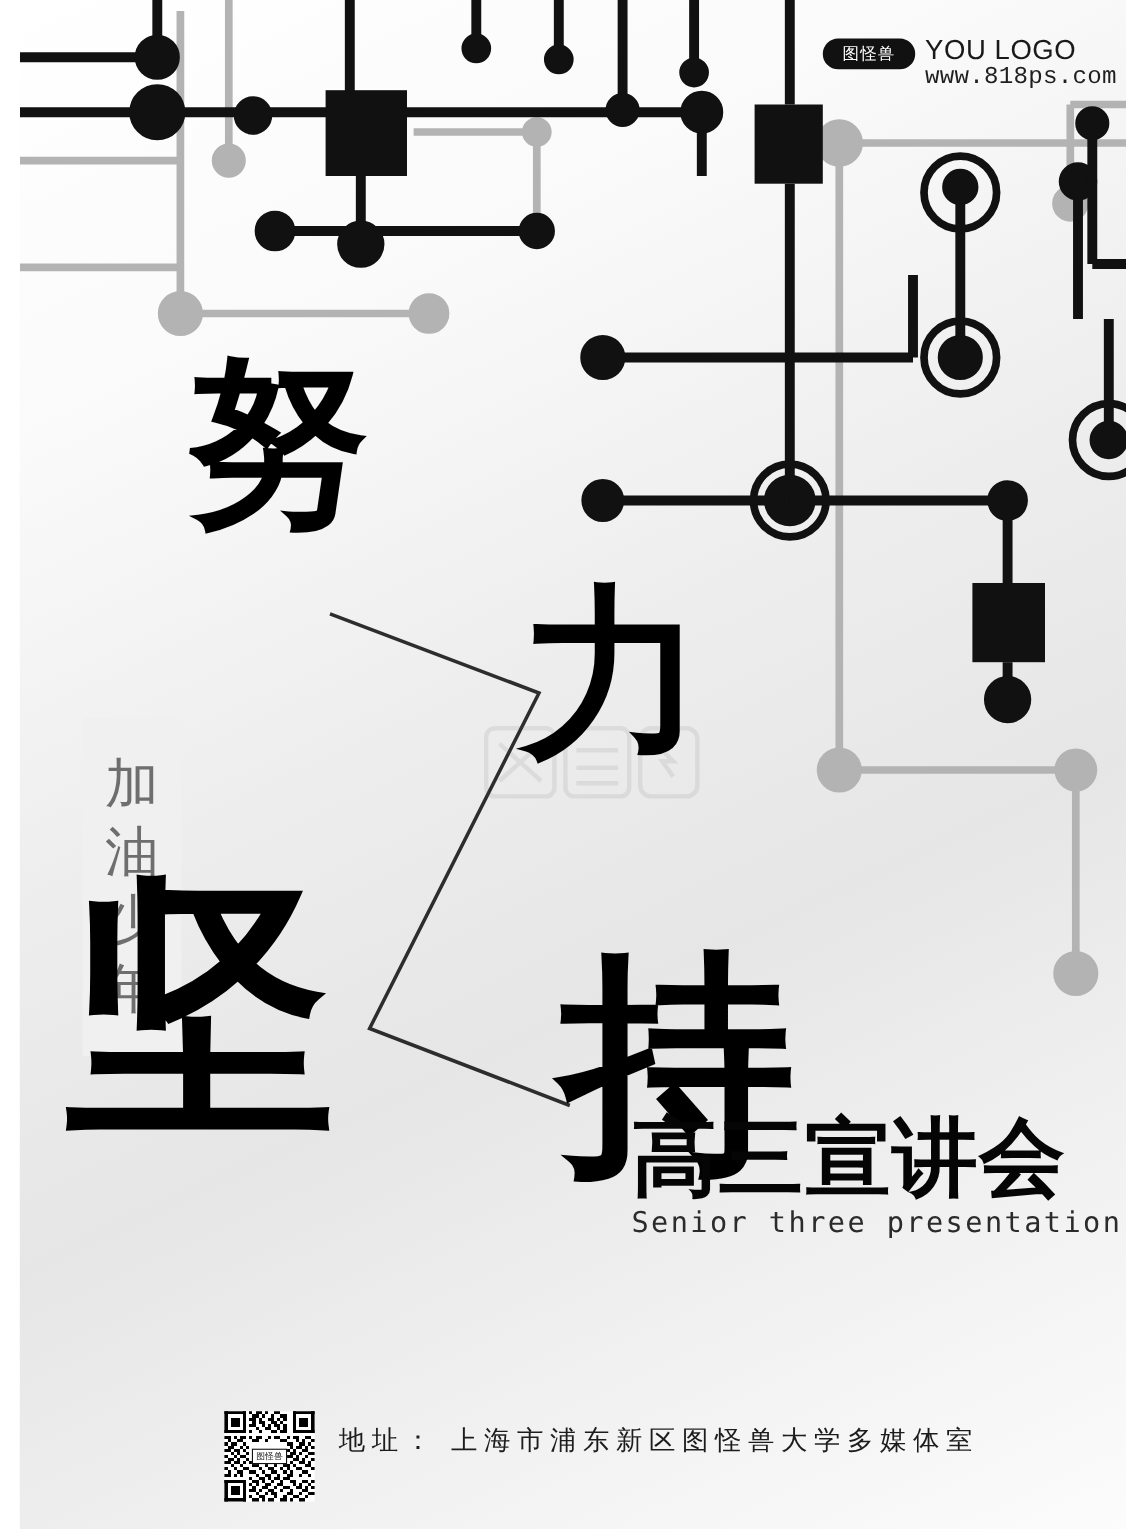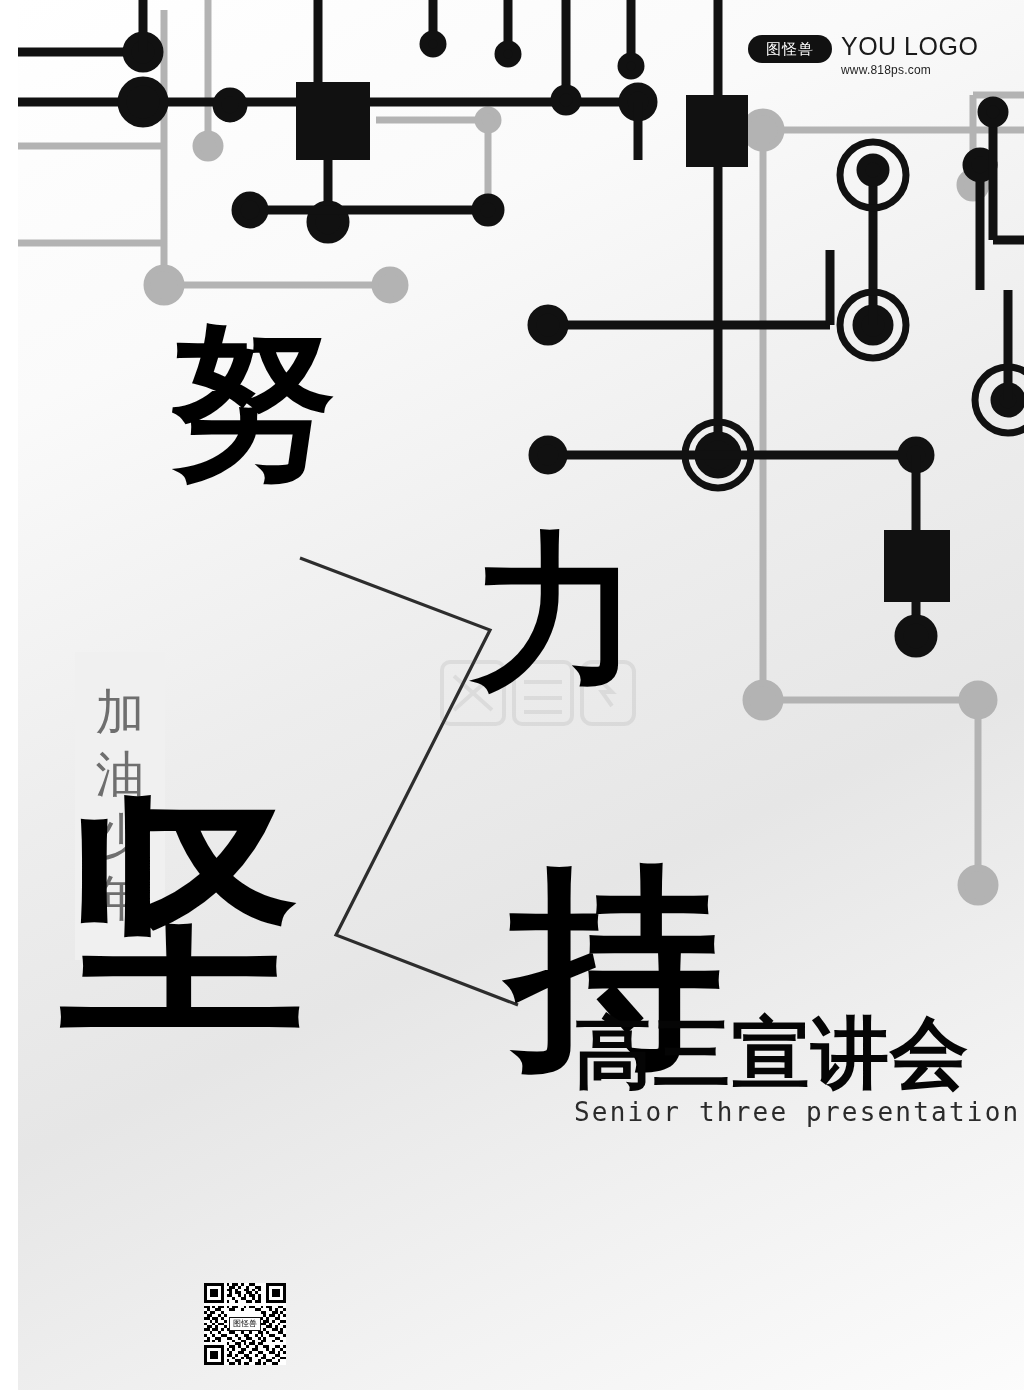--- a/index.html
+++ b/index.html
@@ -54,22 +54,22 @@
     margin-left: 9px;
   }
   .brand-title {
     font-family: Liberation Sans, sans-serif;
     font-size: 25px;
     color: #1a1a1a;
     line-height: 26px;
     letter-spacing: 0.5px;
   }
   .brand-url {
-    font-family: Liberation Sans, sans-serif;
-    font-size: 12px;
+    font-family: Liberation Mono, monospace;
+    font-size: 22px;
     color: #1f1f1f;
     line-height: 20px;
     margin-top: 1px;
     letter-spacing: 0.2px;
   }
 
   
   .hero-char {
     position: absolute;
     font-family: "DejaVu Sans", "Liberation Sans", sans-serif;
@@ -553,16 +553,17 @@
             <rect x="12" y="28" width="1" height="1"></rect>
           <rect x="14" y="28" width="2" height="1"></rect>
             <rect x="18" y="28" width="2" height="1"></rect>
           <rect x="21" y="28" width="1" height="1"></rect>
             <rect x="24" y="28" width="2" height="1"></rect>
         </g>
       </svg>
       <div id="qr-badge">图怪兽</div>
     </div>
     <div id="footer-lines">
+      <div class="footer-line">地址： 上海市浦东新区图怪兽大学多媒体室</div>
     </div>
   </div>
 
 </div>
 
 </body></html>

